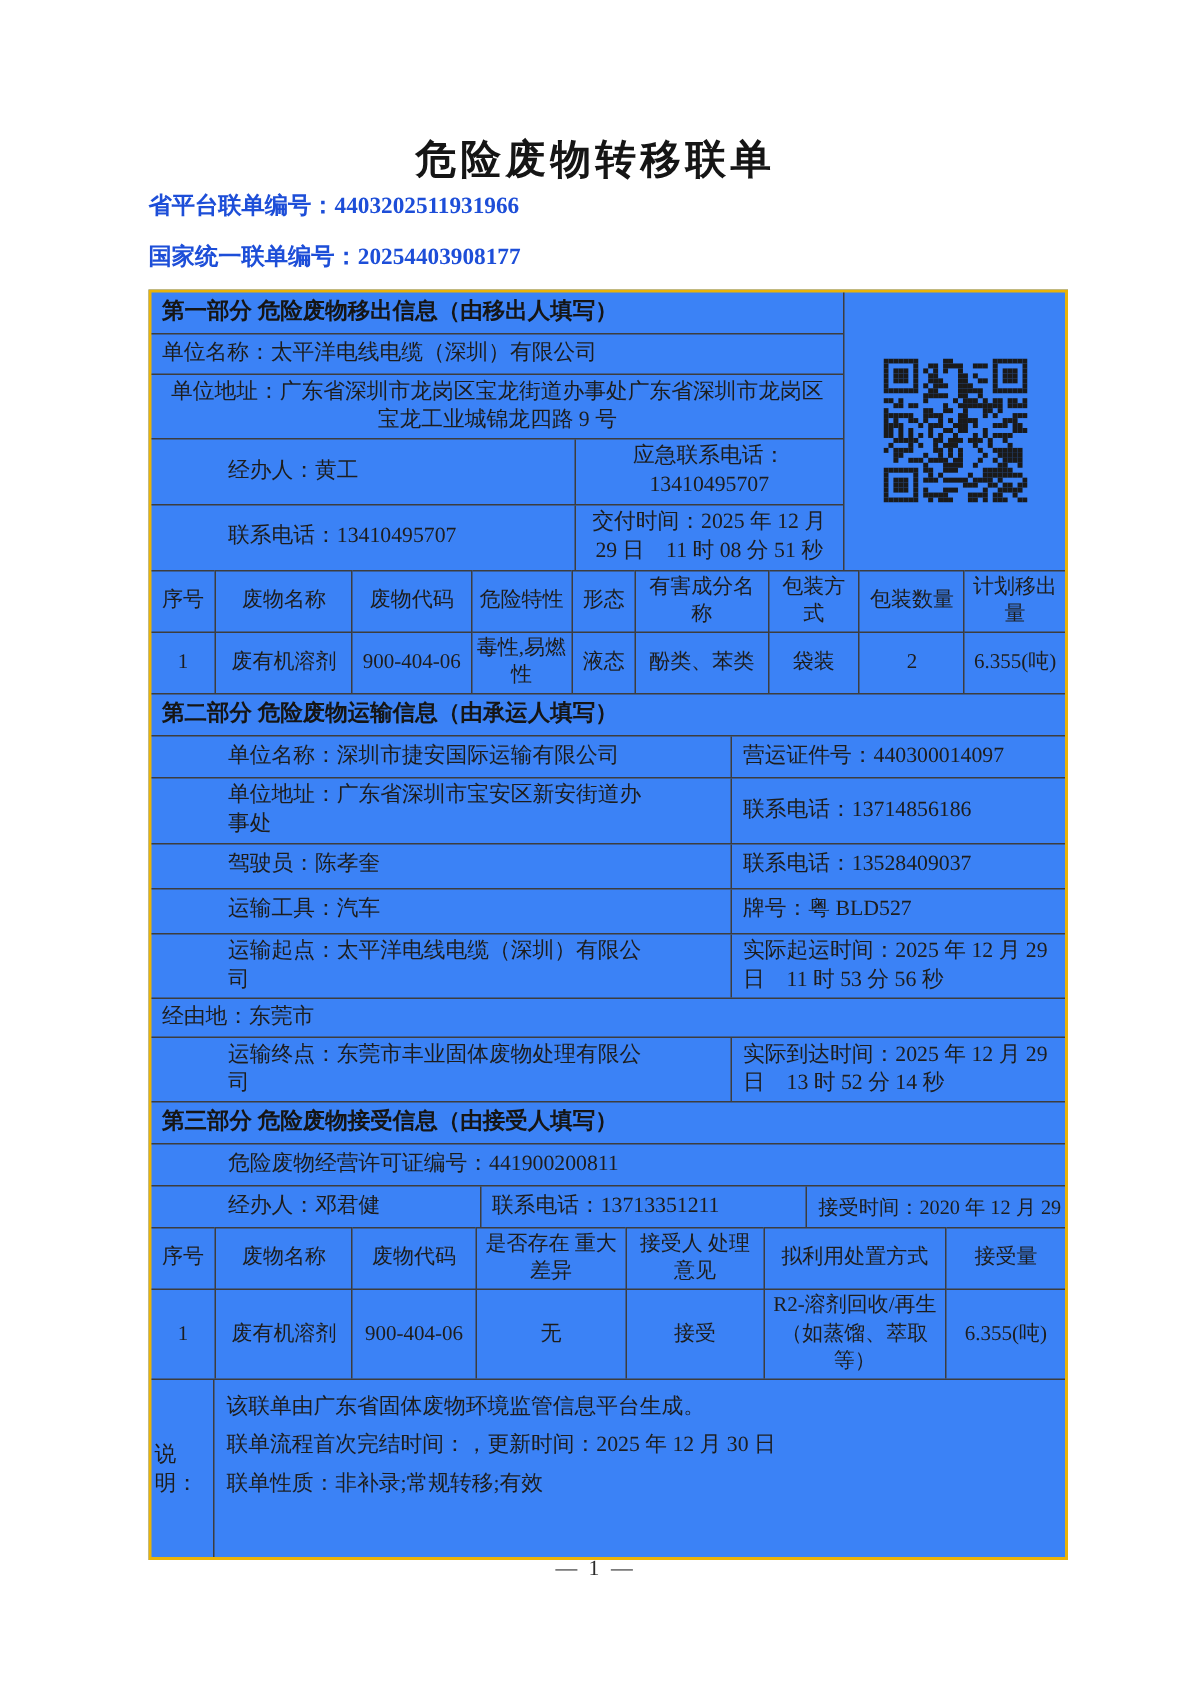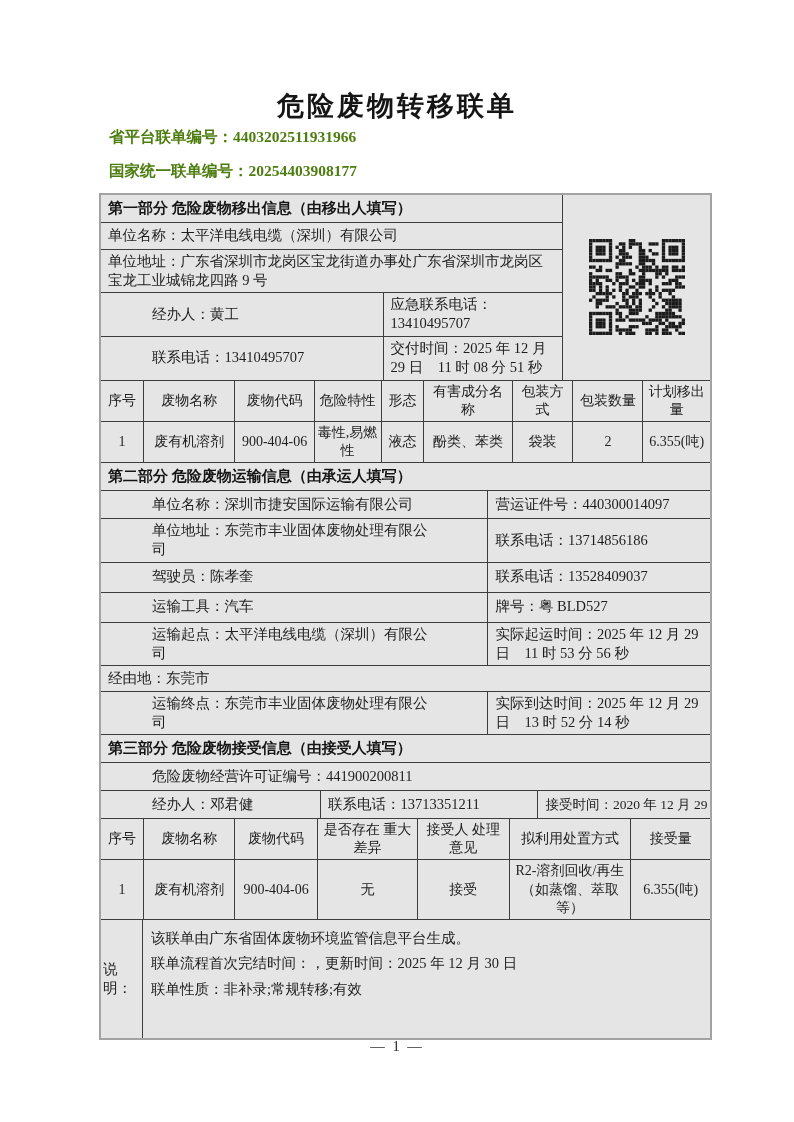--- a/index.html
+++ b/index.html
@@ -2,39 +2,39 @@
 <html><head>
 <meta charset="utf-8">
 <style>
   * { box-sizing: border-box; margin: 0; padding: 0; }
   html,body { width:794px; height:1122px; }
   body { background:#ffffff; font-family:"Liberation Serif","DejaVu Serif",serif; color:#1d1d1d; }
   .page { position:relative; width:794px; height:1092px; background:#ffffff; overflow:hidden; }
 
   .doc-title { position:absolute; top:88px; left:0; width:100%; text-align:center;
                font-size:27px; font-weight:bold; letter-spacing:3px; color:#151515; }
-  .no-line { position:absolute; left:109px; font-size:15.5px; font-weight:bold; color:#4d7c0f; }
+  .no-line { position:absolute; left:99px; font-size:15.5px; font-weight:bold; color:#1d4ed8; }
   .no-line.n1 { top:127px; }
   .no-line.n2 { top:161px; }
 
   .tblwrap { position:absolute; left:99px; top:193px; width:613px;
-             border:2px solid #a3a3a3; background:#e5e5e5; font-size:14.5px; }
+             border:2px solid #eab308; background:#3b82f6; font-size:14.5px; }
   .tblwrap > * + * { border-top:1px solid #3d3d3d; }
 
   .row { display:flex; align-items:center; padding:2px 7px; line-height:1.32; }
   .sec-hdr { font-weight:bold; font-size:15px; color:#151515; }
 
   .split { display:flex; align-items:stretch; }
   .split > .cell { display:flex; align-items:center; padding:2px 7px; line-height:1.32;margin-left:44px; }
   .split > .cell + .cell { border-left:1px solid #3d3d3d; }
 
   
   .s1 { display:flex; align-items:stretch; }
   .s1-left { flex:1 1 auto; min-width:0; }
-  .s1-left > * + * { border-top:1px solid #3d3d3d; }
+  .s1-left > * + * { border-top:1px solid #3d3d3d;text-align:center; }
   .s1-right { width:148px; flex:0 0 148px; border-left:1px solid #3d3d3d;
               display:flex; align-items:center; justify-content:center; }
 
   .w42 { width:42%; flex:0 0 42%; }
   .w49 { width:49%; flex:0 0 49%; }
   .w215 { width:21.5%; flex:0 0 21.5%; }
   .w285 { width:28.5%; flex:0 0 28.5%; }
   .flex1 { flex:1 1 auto; min-width:0; }
 
   table.grid { width:100%; border-collapse:collapse; table-layout:fixed; }
@@ -551,21 +551,21 @@
       </tr>
     </tbody>
       </table>
 
     <div class="row sec-hdr h28">第二部分 危险废物运输信息（由承运人填写）</div>
     <div class="split h28">
       <div class="cell w49">单位名称：深圳市捷安国际运输有限公司</div>
       <div class="cell flex1">营运证件号：440300014097</div>
     </div>
     <div class="split h38">
-      <div class="cell w49">单位地址：东莞市丰业固体废物处理有限公司</div>
+      <div class="cell w49">单位地址：广东省深圳市宝安区新安街道办事处</div>
       <div class="cell flex1">联系电话：13714856186</div>
     </div>
     <div class="split h30">
       <div class="cell w49">驾驶员：陈孝奎</div>
       <div class="cell flex1">联系电话：13528409037</div>
     </div>
     <div class="split h30">
       <div class="cell w49">运输工具：汽车</div>
       <div class="cell flex1">牌号：粤 BLD527</div>
     </div>

